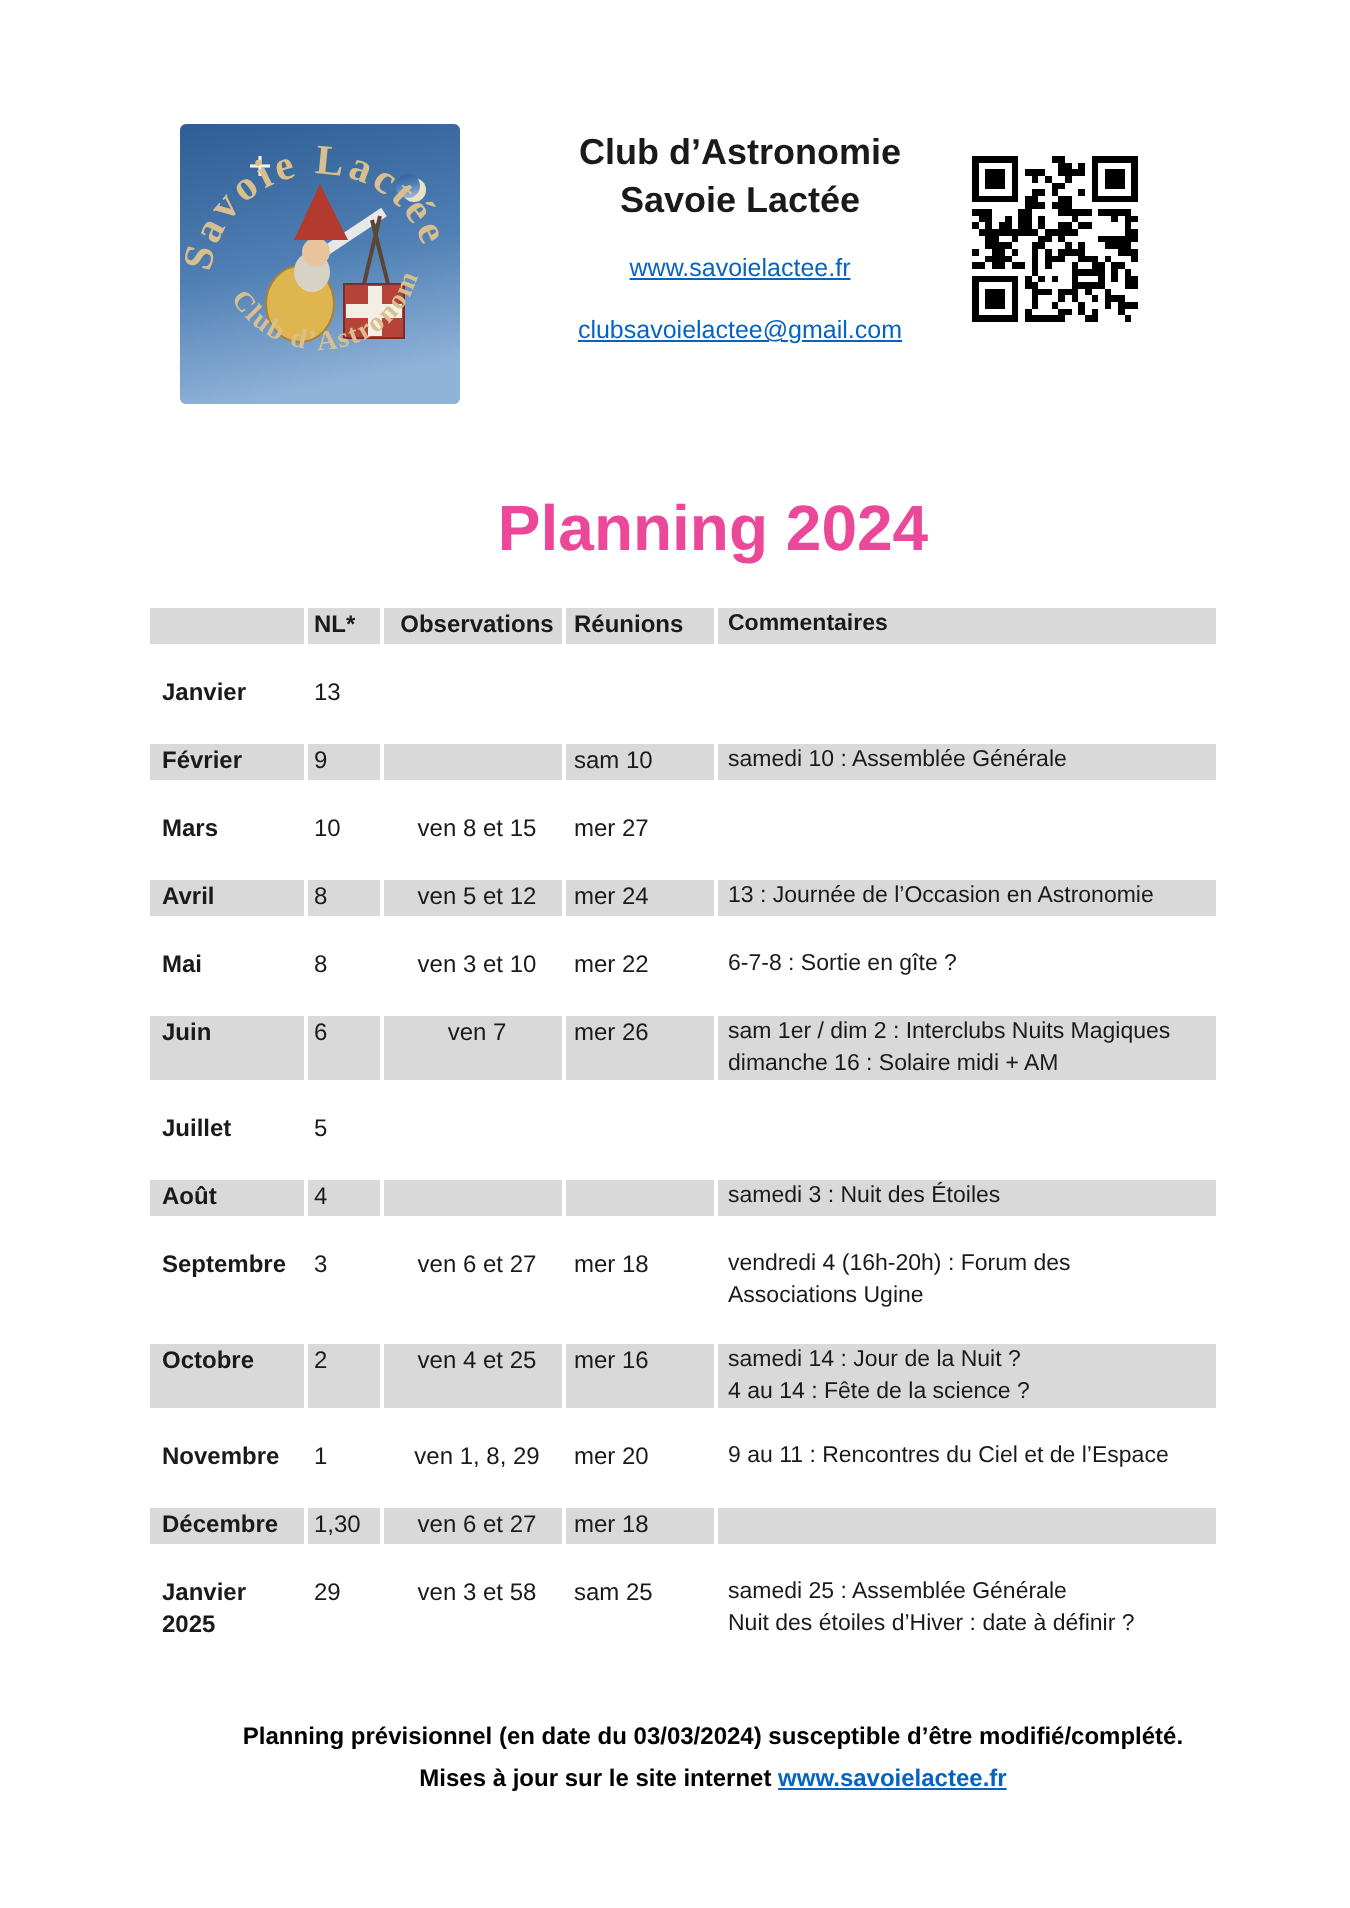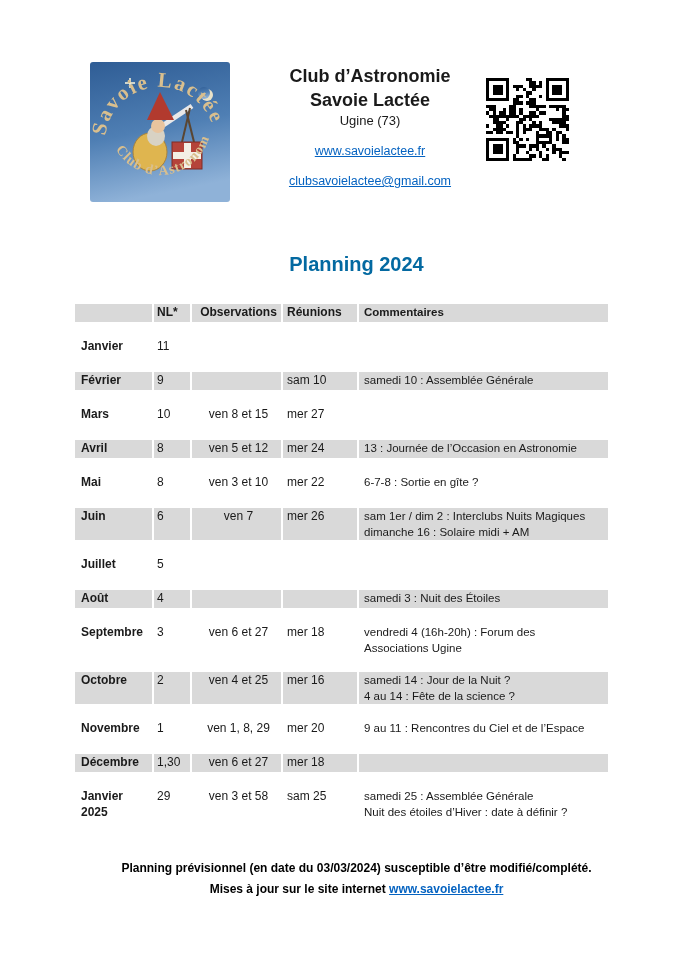--- a/index.html
+++ b/index.html
@@ -12,21 +12,21 @@
   .club-line{font-weight:bold;font-size:18px;line-height:24px;}
   .location{font-size:13px;line-height:17px;}
   .hlink{display:inline-block;font-size:12.5px;color:var(--accent-link,#0563c1);text-decoration:underline;}
   .www{margin-top:15px;}
   .mail{margin-top:15px;}
   .qr{position:absolute;left:483px;top:78px;width:89px;height:83px;}
   .qr svg{width:100%;height:100%;shape-rendering:crispEdges;}
 
   
   .title{position:absolute;left:75px;top:246px;width:563px;text-align:center;
-         font-size:20px;font-weight:bold;margin:0;line-height:36px;color:#0369a1;}
+         font-size:32px;font-weight:bold;margin:0;line-height:36px;color:#ec4899;}
 
   
   .table{position:absolute;left:75px;top:304px;width:533px;}
   .row{display:grid;grid-template-columns:77px 36px 89px 74px 1fr;column-gap:2px;margin-bottom:16px;}
   .cell{min-height:17px;padding-top:1px;line-height:15.5px;font-size:12px;color:#1a1a1a;}
   .row.shaded .cell,.thead .cell{background:var(--row-shade,#d9d9d9);}
   .cell.month{font-weight:bold;padding-left:6px;}
   .cell.nl{padding-left:3px;}
   .cell.obs{padding-left:4px;text-align:center;}
   .cell.reu{padding-left:4px;}
@@ -88,21 +88,20 @@
       </text>
       <text font-family="Liberation Serif, serif" font-weight="bold" font-size="14" fill="#d9bf8e" letter-spacing="1">
         <textPath href="#arcB" startOffset="12">Club d’Astronomie</textPath>
       </text>
     </svg>
   </div>
 
   <div class="hcenter">
     <div class="club-line">Club d’Astronomie</div>
     <div class="club-line">Savoie Lactée</div>
-    <div class="location">Ugine (73)</div>
     <div><a class="hlink www" href="#">www.savoielactee.fr</a></div>
     <div><a class="hlink mail" href="#">clubsavoielactee@gmail.com</a></div>
   </div>
 
   <div class="qr">
     <svg id="qr-svg" viewBox="0 0 25 25" fill="#000">
         <rect x="12" y="0" width="1" height="1"></rect>
         <rect x="13" y="0" width="1" height="1"></rect>
         <rect x="13" y="1" width="1" height="1"></rect>
         <rect x="14" y="1" width="1" height="1"></rect>
@@ -328,21 +327,21 @@
       <div class="cell nl"><span>NL*</span></div>
       <div class="cell obs"><span>Observations</span></div>
       <div class="cell reu"><span>Réunions</span></div>
       <div class="cell com"><span>Commentaires</span></div>
     </div>
     <div id="rows">
         <div class="row">
           <div class="cell month">
             <div>Janvier</div>
           </div>
-          <div class="cell nl">11</div>
+          <div class="cell nl">13</div>
           <div class="cell obs"></div>
           <div class="cell reu"></div>
           <div class="cell com"></div>
         </div>
         <div class="row shaded">
           <div class="cell month">
             <div>Février</div>
           </div>
           <div class="cell nl">9</div>
           <div class="cell obs"></div>

